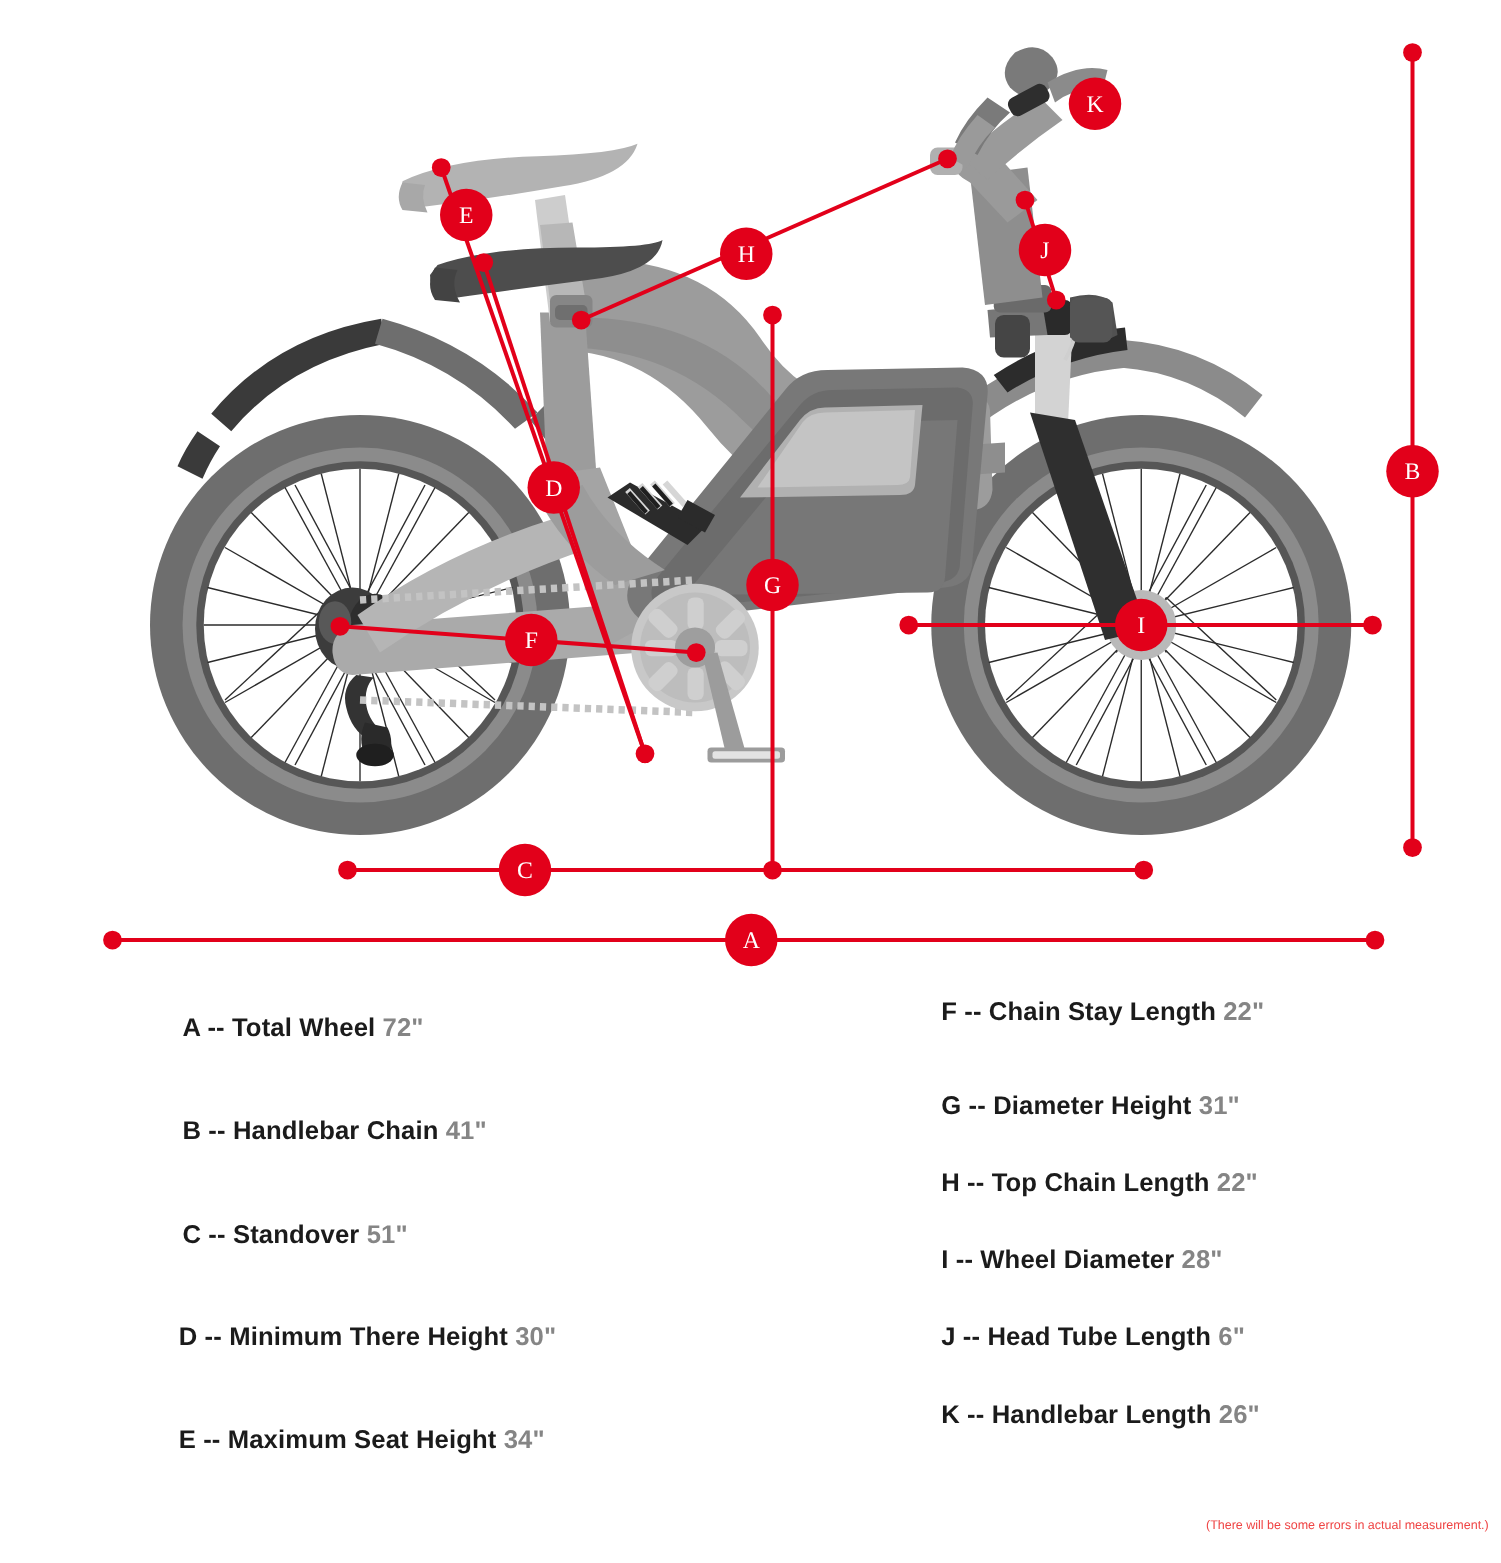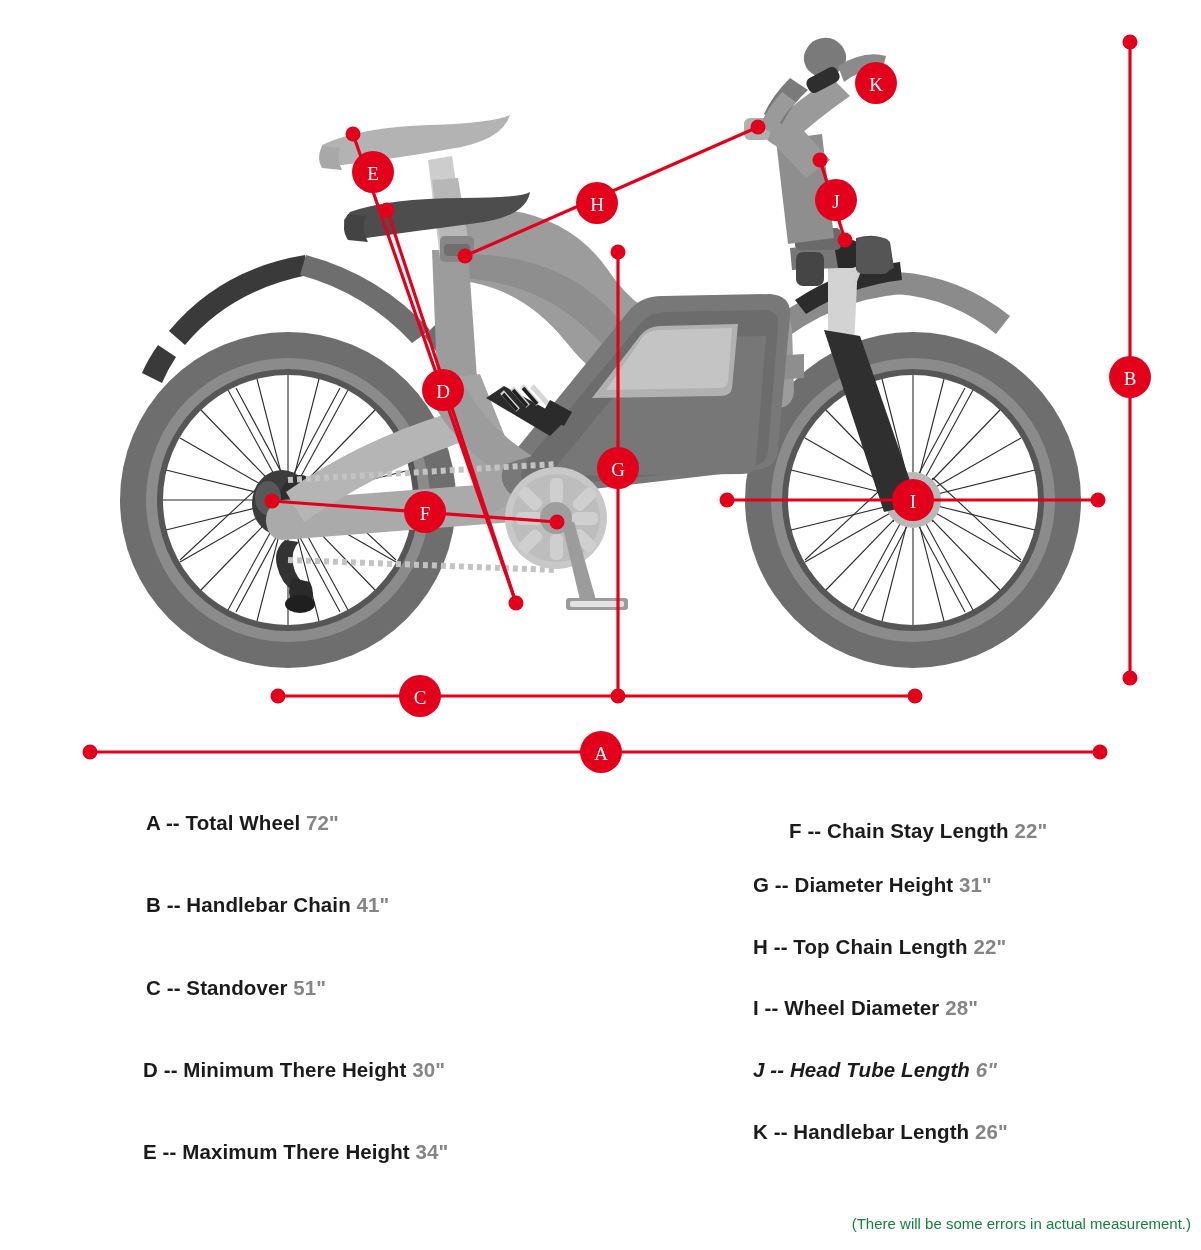--- a/index.html
+++ b/index.html
@@ -68,33 +68,33 @@
   }
 
   
   #legend-col-left  .legend-row:nth-child(1) { top: 28px;  left: 0px;  }
   #legend-col-left  .legend-row:nth-child(2) { top: 110px; left: 0px;  }
   #legend-col-left  .legend-row:nth-child(3) { top: 193px; left: 0px;  }
   #legend-col-left  .legend-row:nth-child(4) { top: 275px; left: -3px; }
   #legend-col-left  .legend-row:nth-child(5) { top: 357px; left: -3px; }
 
   
-  #legend-col-right .legend-row:nth-child(1) { top: 36px; margin-left: 36px;  }
+  #legend-col-right .legend-row:nth-child(1) { top: 15px;  }
   #legend-col-right .legend-row:nth-child(2) { top: 90px;  }
   #legend-col-right .legend-row:nth-child(3) { top: 152px; }
   #legend-col-right .legend-row:nth-child(4) { top: 213px; }
-  #legend-col-right .legend-row:nth-child(5) { top: 275px; font-style: italic; }
+  #legend-col-right .legend-row:nth-child(5) { top: 275px; }
   #legend-col-right .legend-row:nth-child(6) { top: 337px; }
 
   #footnote {
     position: absolute;
     right: 10px;
     top: 1215px;
-    font-size: 15px;
-    color: #15803d;
+    font-size: 10px;
+    color: #ef4444;
     font-family: "Liberation Sans", sans-serif;
     white-space: nowrap;
   }
 
   
   .mk-letter {
     font-family: "Liberation Serif", serif;
     font-size: 19px;
     fill: #ffffff;
     text-anchor: middle;
@@ -453,21 +453,21 @@
       <div class="legend-row">
         <span>B -- </span><span>Handlebar Chain</span><span> </span><span class="val">41"</span>
       </div>
       <div class="legend-row">
         <span>C -- </span><span>Standover</span><span> </span><span class="val">51"</span>
       </div>
       <div class="legend-row">
         <span>D -- </span><span>Minimum There Height</span><span> </span><span class="val">30"</span>
       </div>
       <div class="legend-row">
-        <span>E -- </span><span>Maximum There Height</span><span> </span><span class="val">34"</span>
+        <span>E -- </span><span>Maximum Seat Height</span><span> </span><span class="val">34"</span>
       </div>
     </div>
 
     <div id="legend-col-right" class="legend-col">
       <div class="legend-row">
         <span>F -- </span><span>Chain Stay Length</span><span> </span><span class="val">22"</span>
       </div>
       <div class="legend-row">
         <span>G -- </span><span>Diameter Height</span><span> </span><span class="val">31"</span>
       </div>

